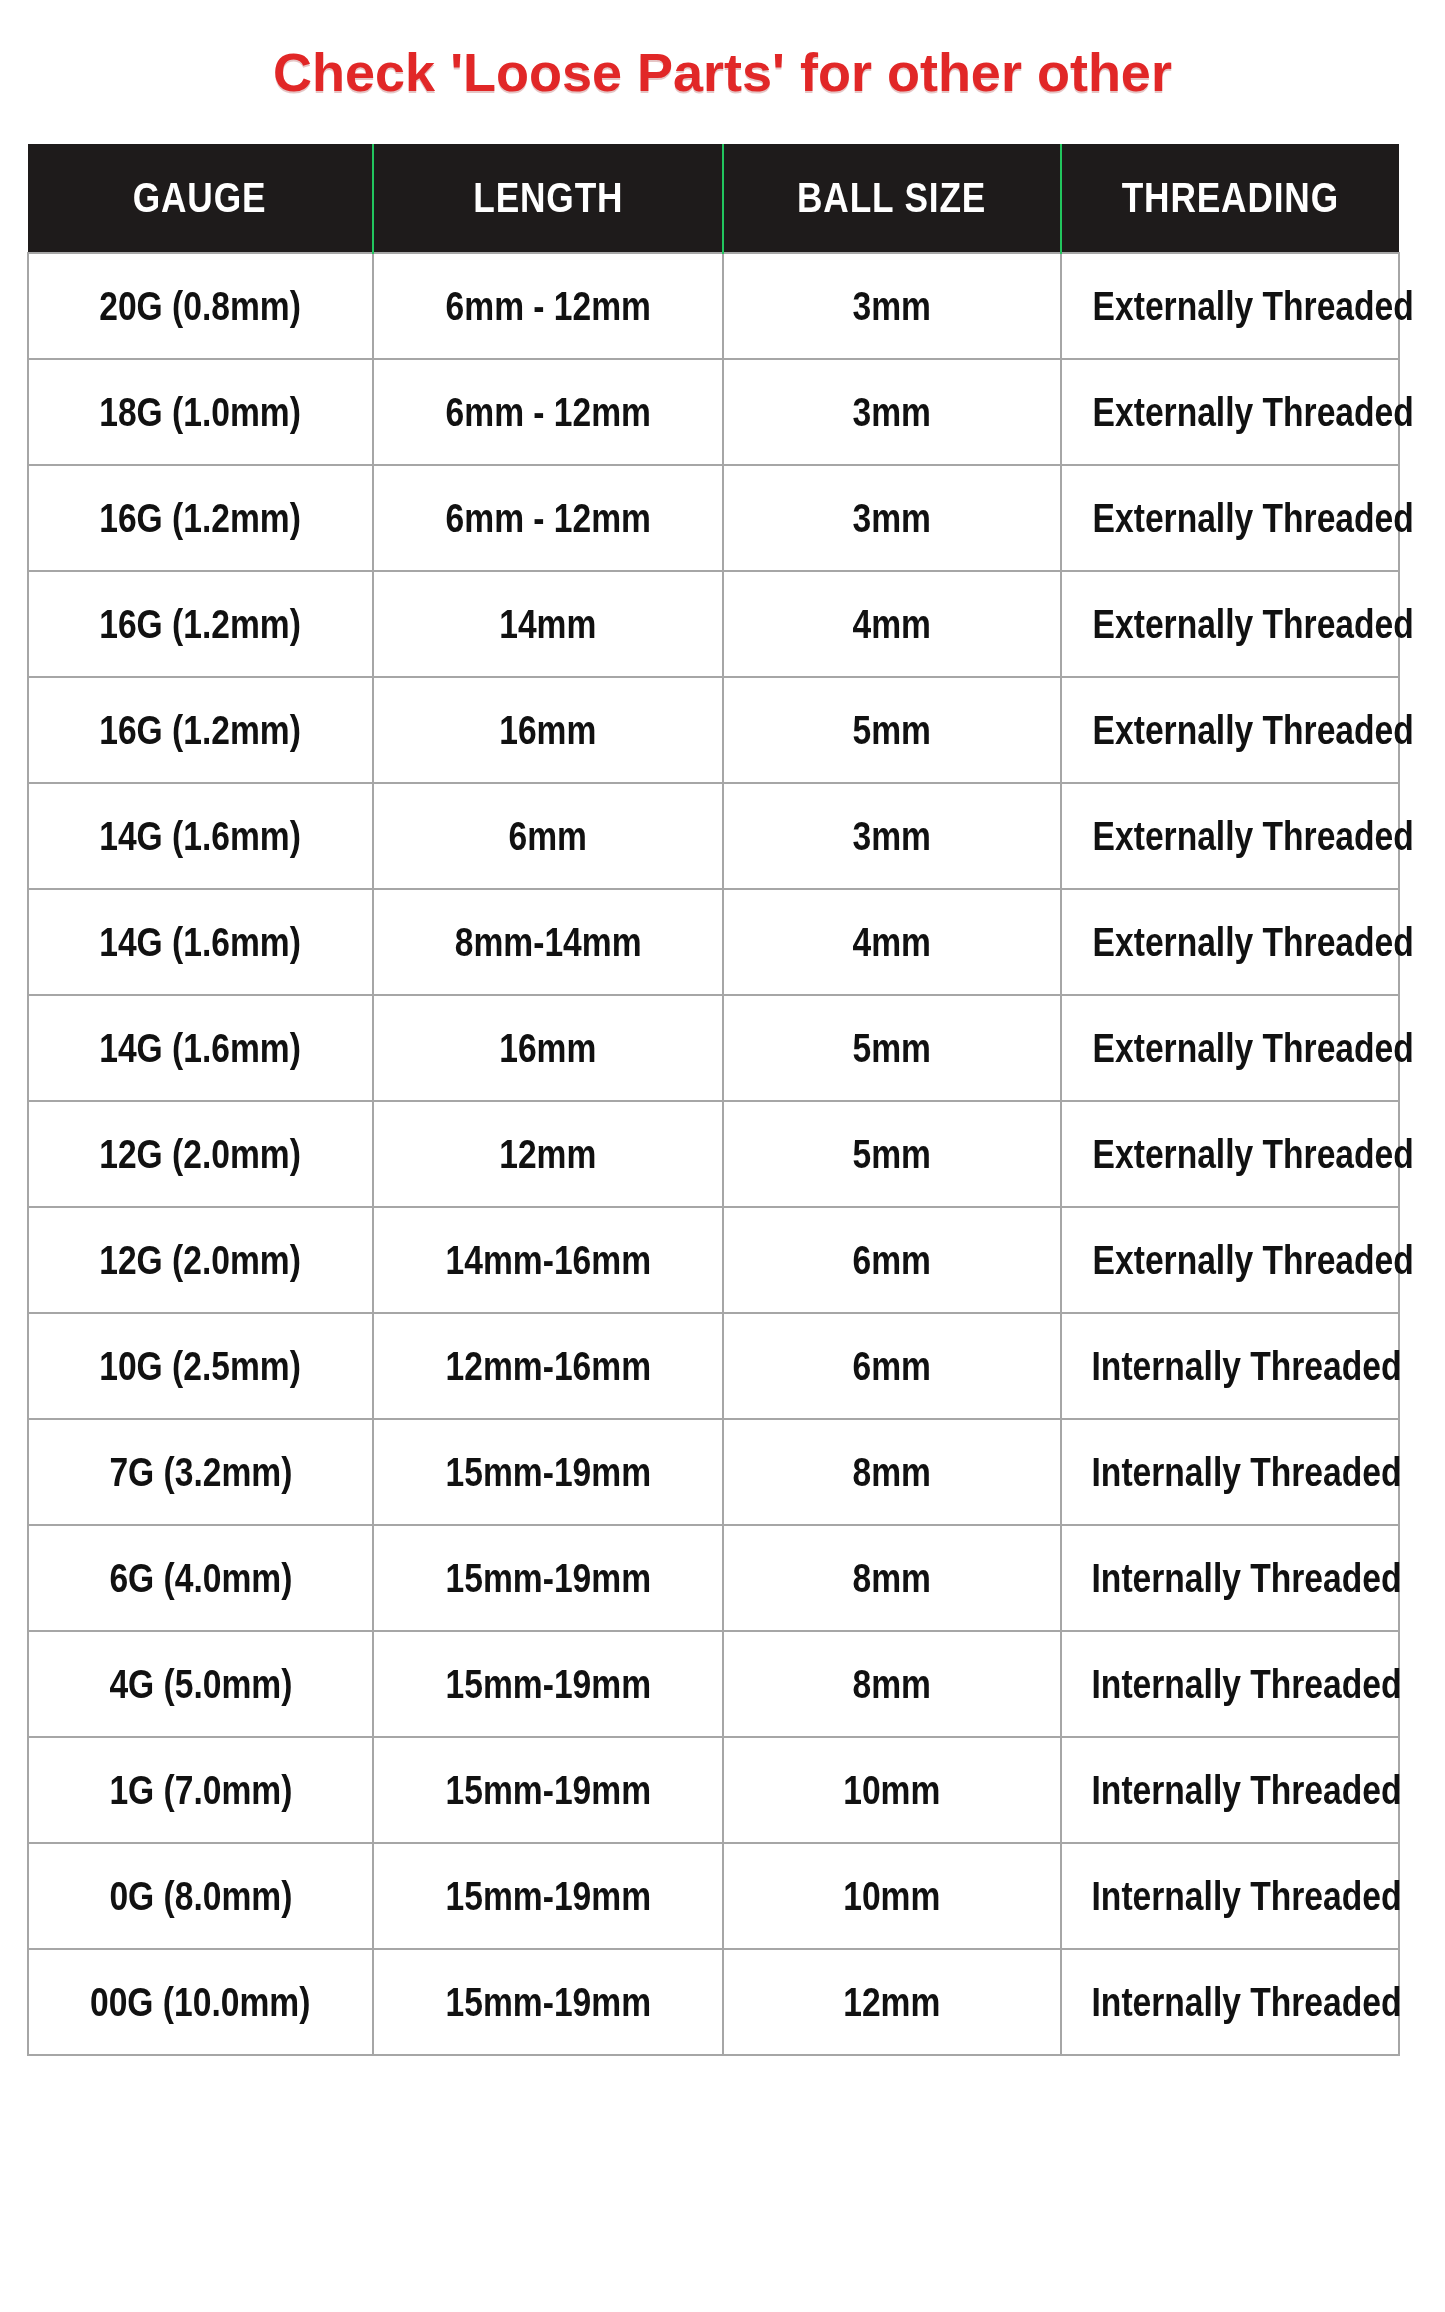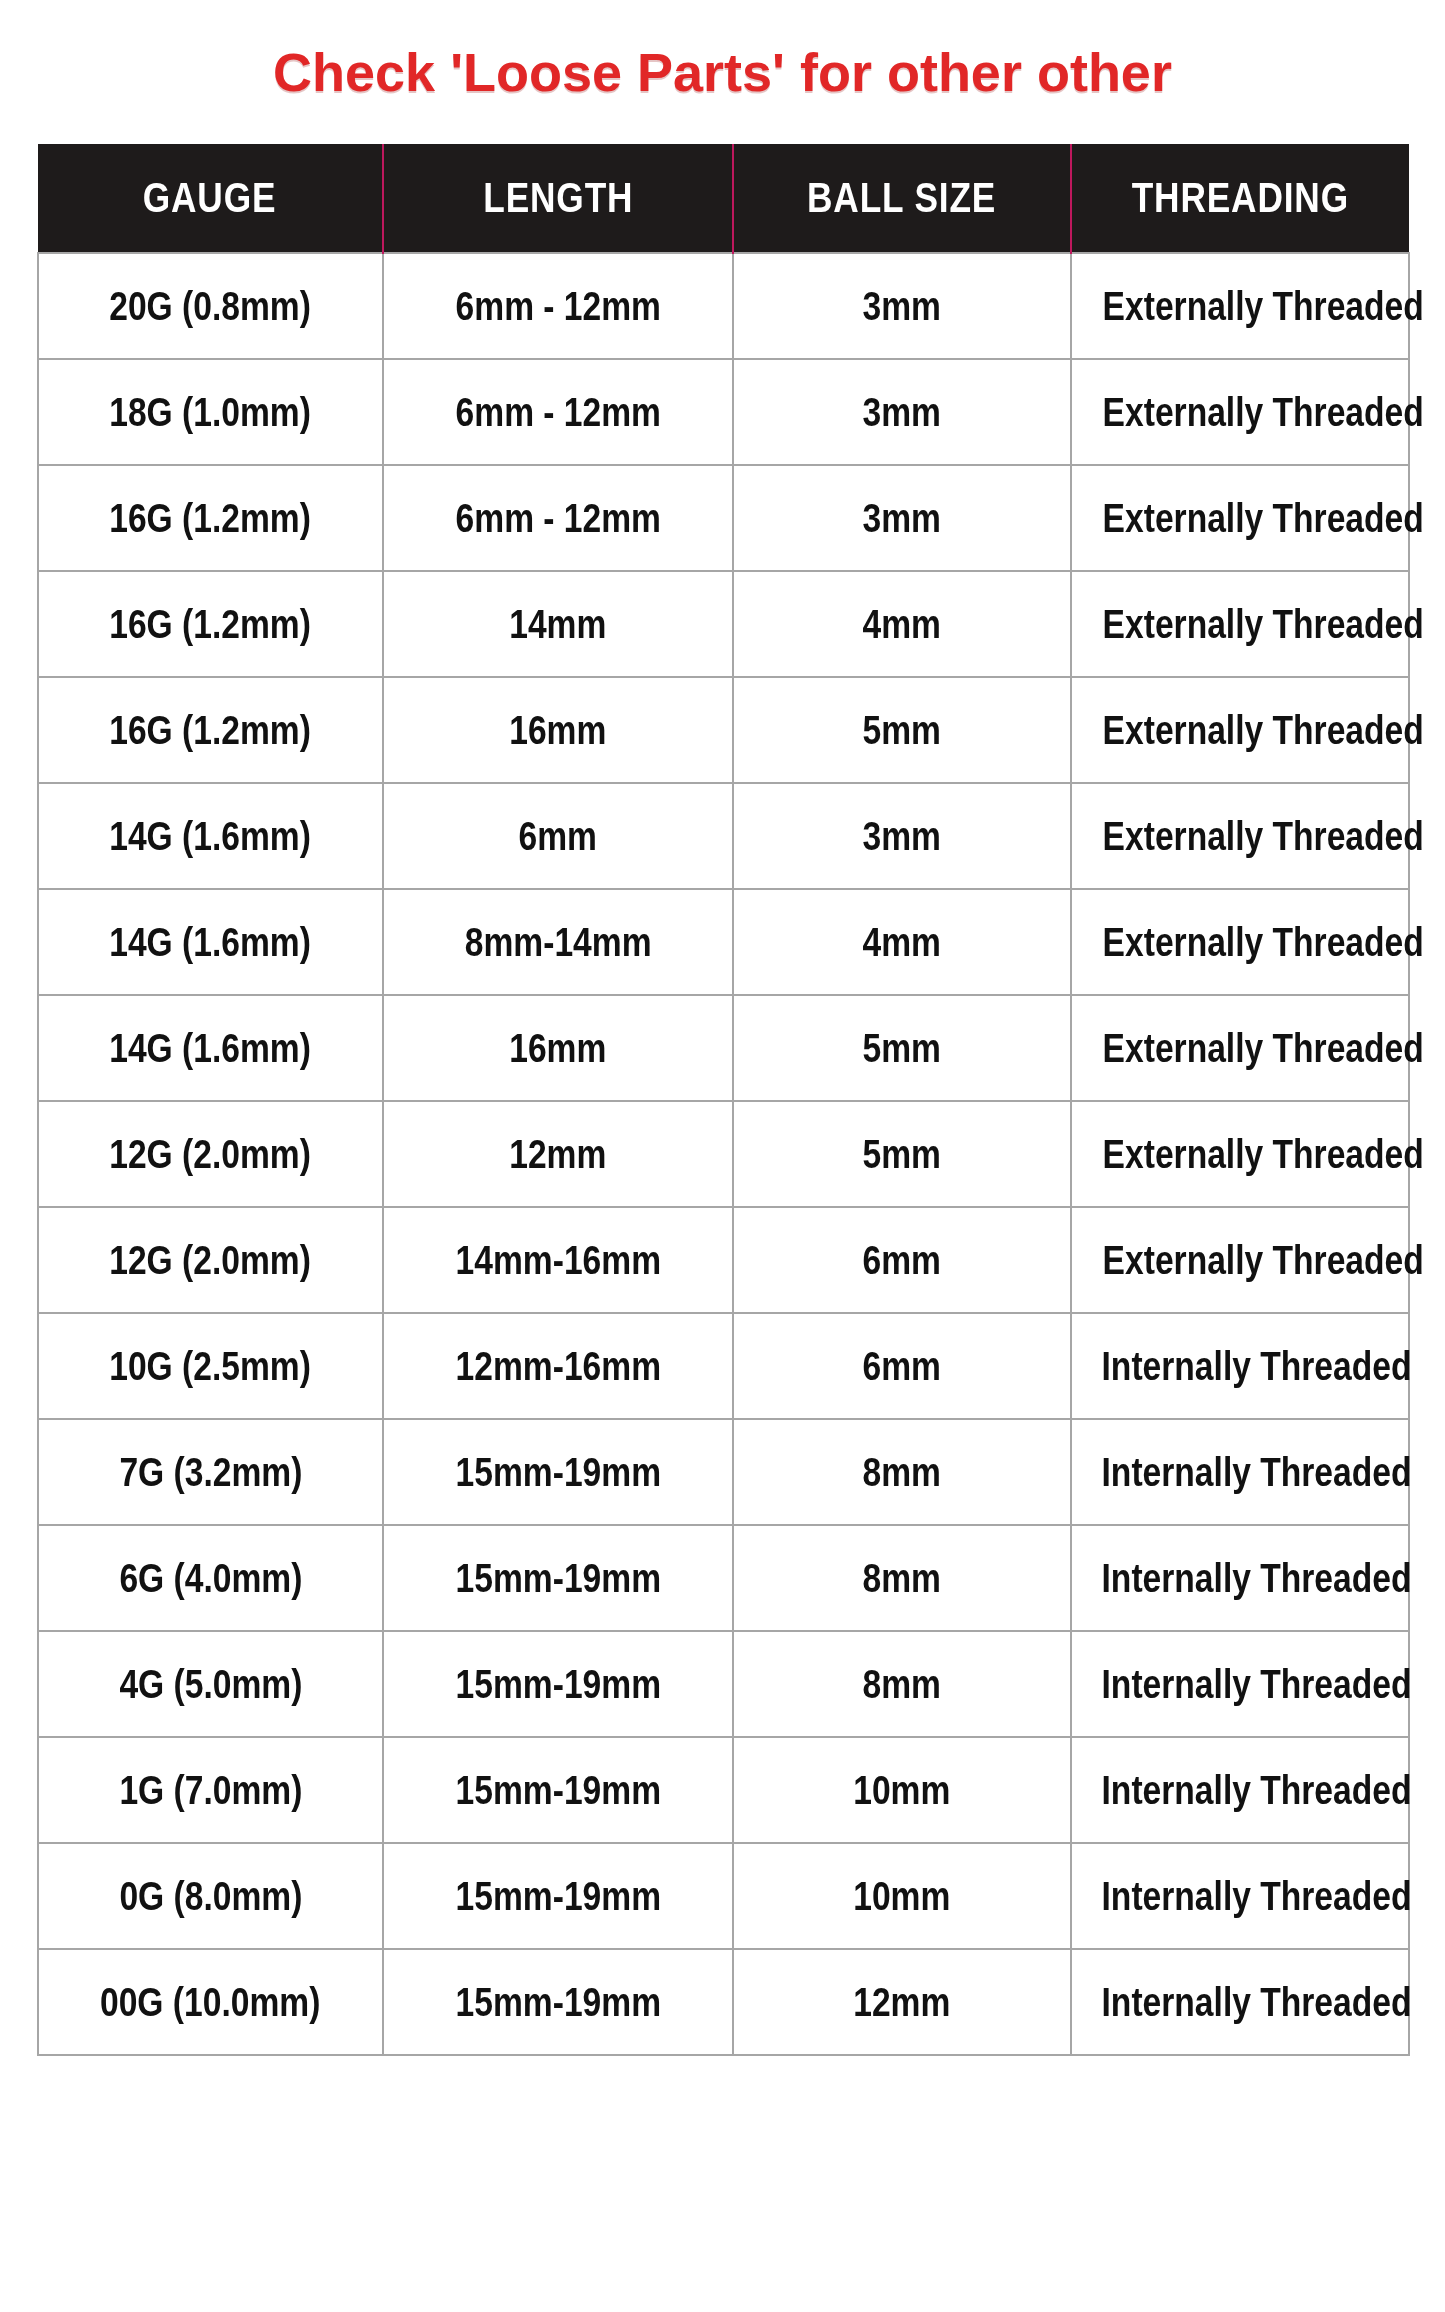--- a/index.html
+++ b/index.html
@@ -17,36 +17,36 @@
     margin: 45px 0 0 0;
     text-align: center;
     font-size: 54px;
     line-height: 54px;
     font-weight: bold;
     color: #e12727;
     letter-spacing: 0px;
     text-shadow: 0 2px 0 rgba(150, 25, 25, 0.25);
   }
   table.size-chart {
-    margin: 45px 0 0 37px;
+    margin: 45px 0 0 27px;
     width: 1371px;
     table-layout: fixed;
     border-collapse: collapse;
   }
   th {
     height: 108px;
     background: #1e1b1b;
     color: #ffffff;
     font-size: 42px;
     font-weight: bold;
     letter-spacing: 1px;
     text-align: center;
     vertical-align: middle;
     border: none;
-    border-left: 2px solid #be185d;
+    border-left: 2px solid #22c55e;
     padding: 0;
   }
   th:first-child {
     border-left: none;
   }
   td {
     height: 104px;
     border: 2px solid #a6a6a6;
     font-size: 40px;
     font-weight: bold;

